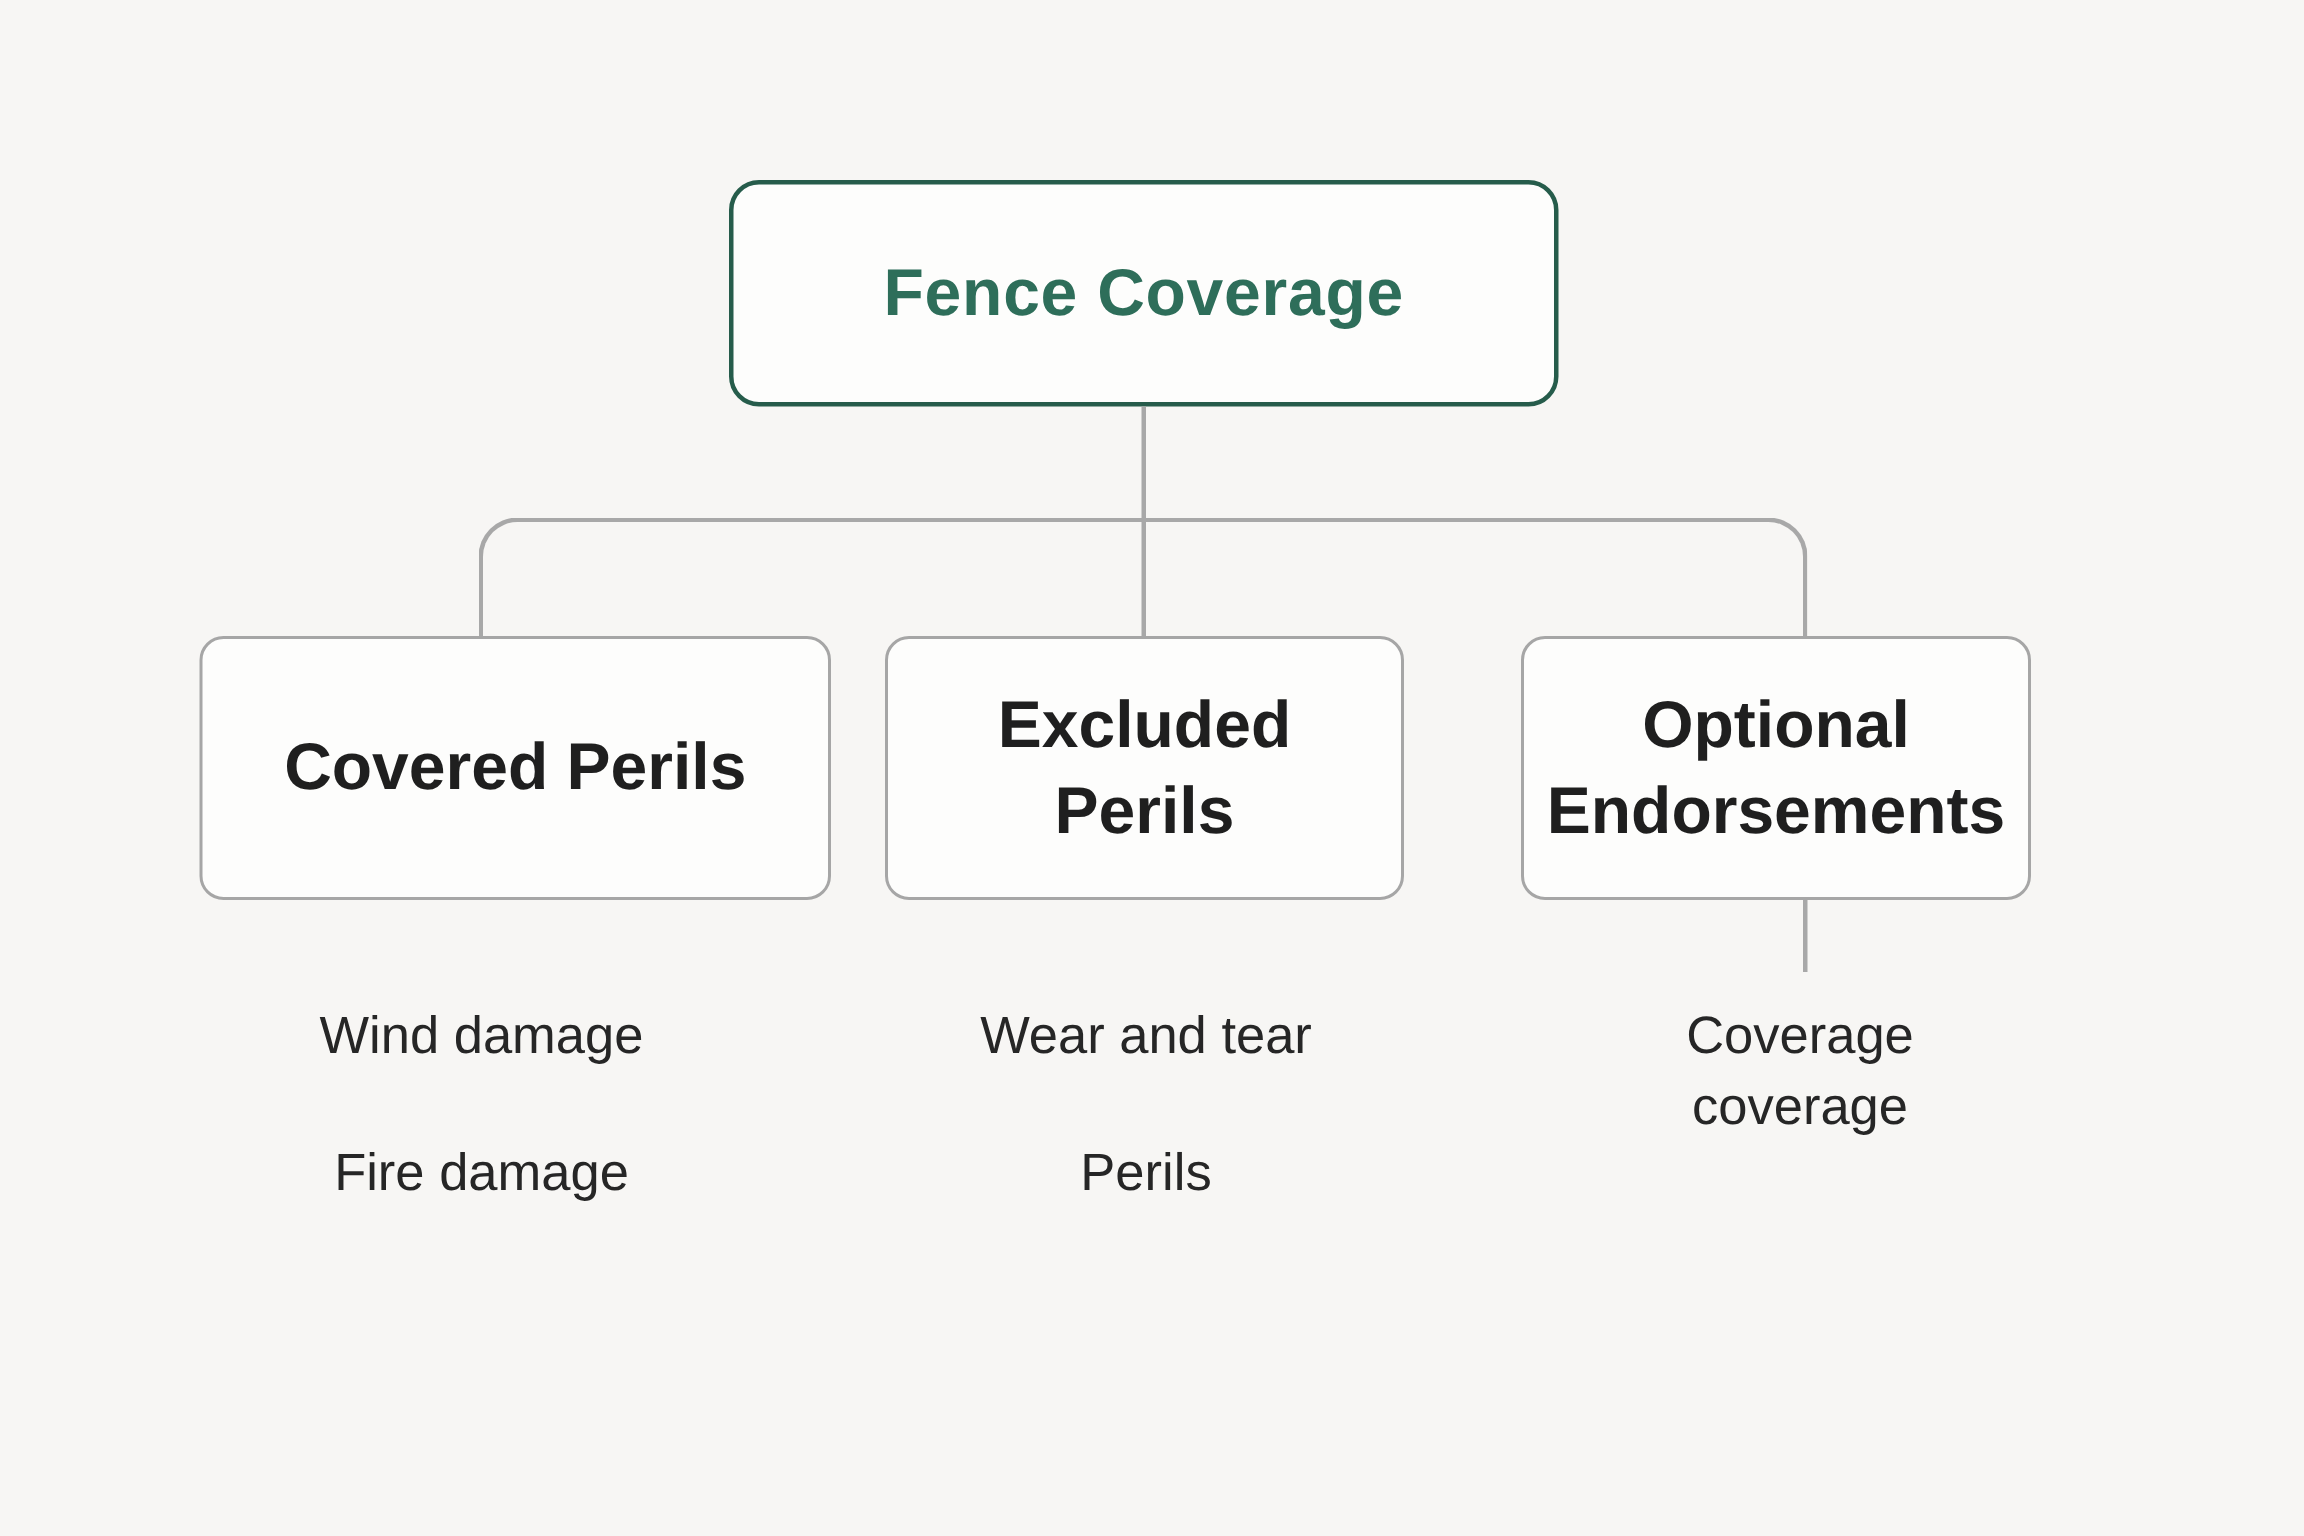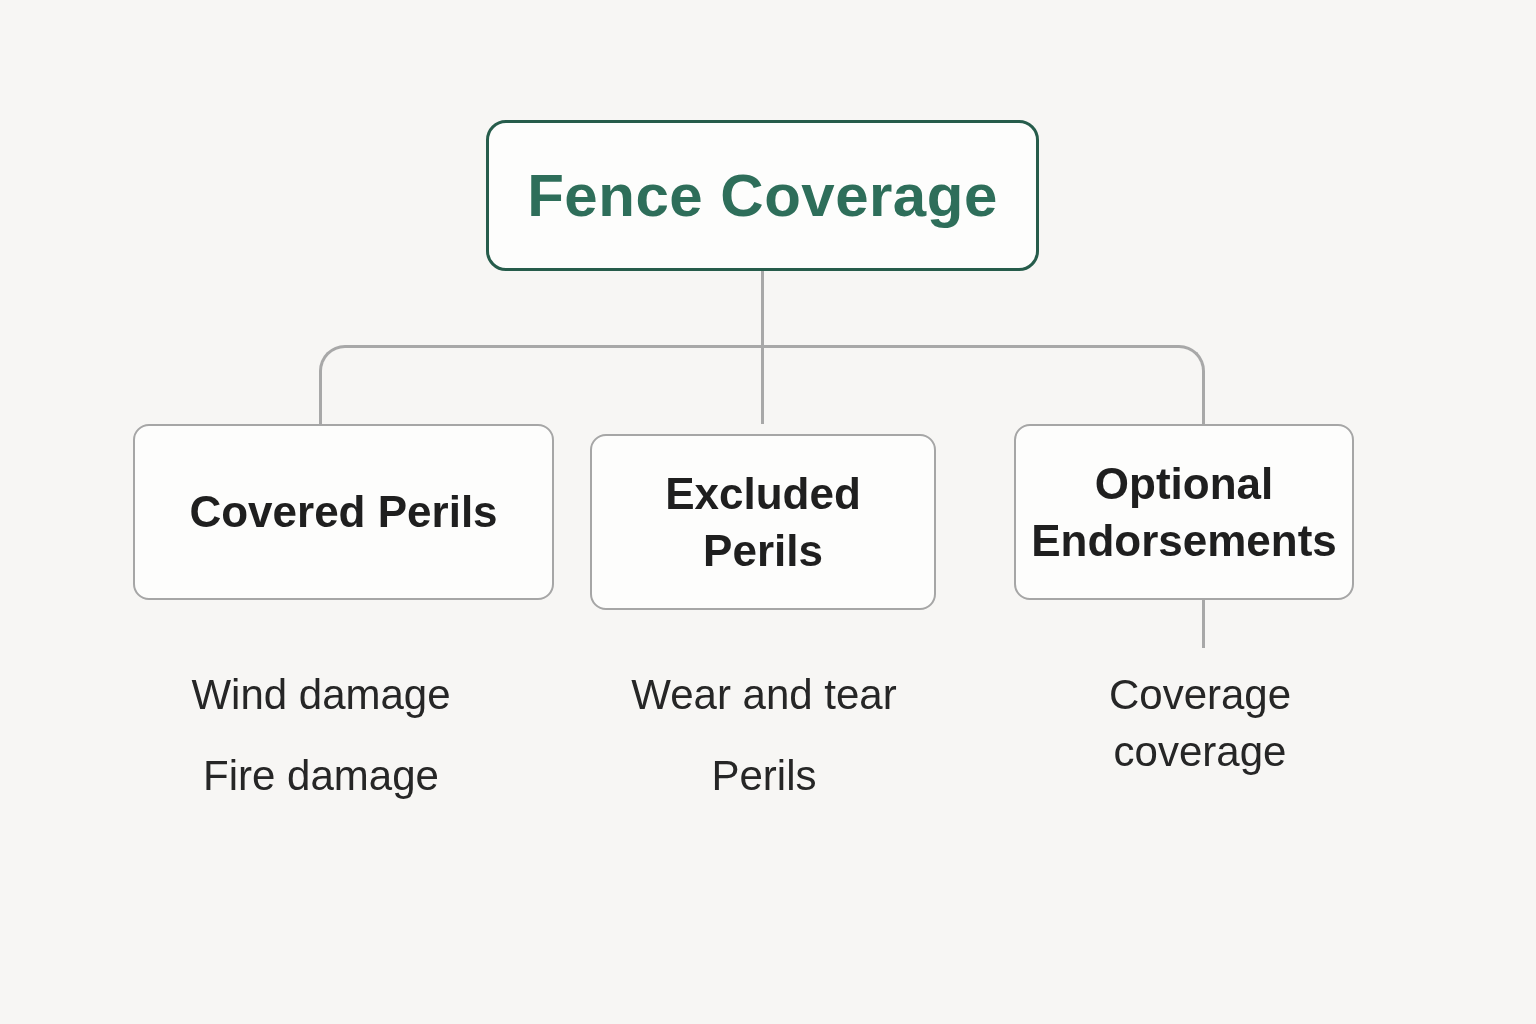--- a/index.html
+++ b/index.html
@@ -27,21 +27,21 @@
 
   
   .root-box {
     position: absolute;
     left: 486px; top: 120px;
     width: 553px; height: 151px;
     background: var(--box-fill);
     border: 3px solid var(--root-border);
     border-radius: 20px;
     display: flex; align-items: center; justify-content: center;
-    font-size: 60px; font-weight: 700;
+    font-size: 44px; font-weight: 700;
     color: var(--root-text);
     letter-spacing: 0.5px;
     text-align: center;
   }
 
   
   .stem { position: absolute; background: var(--connector); width: 3px; }
   .stem-root   { left: 761px; top: 271px; height: 153px; }
   .stem-branch3{ left: 1202px; top: 600px; height: 48px; }
   .rail {
@@ -64,33 +64,33 @@
     border: 2.5px solid var(--child-border);
     border-radius: 16px;
     display: flex; align-items: center; justify-content: center;
     text-align: center;
     color: var(--child-text);
     font-size: 44px; font-weight: 600;
     line-height: 1.3;
   }
   .child-box .label-inner { max-width: 310px; }
   .child-1 { left: 133px;  width: 421px; }
-  .child-2 { left: 590px;  width: 346px; margin-top: 10px; }
+  .child-2 { left: 590px;  width: 346px; }
   .child-3 { left: 1014px; width: 340px; }
   .child-3 .label-inner { max-width: 360px; }
 
   
   .leaf-col {
     position: absolute;
     top: 667px;
     width: 400px;
     display: flex; flex-direction: column; align-items: center;
-    gap: 24px;
+    gap: 44px;
     color: var(--leaf-text);
-    font-size: 42px; font-weight: 400;
+    font-size: 35px; font-weight: 400;
     line-height: 1.35;
     text-align: center;
   }
   .leaf-col-1 { left: 121px; }
   .leaf-col-2 { left: 564px; }
   .leaf-col-3 { left: 1000px; }
   .leaf-item { max-width: 400px; }
   .leaf-col-3 .leaf-item { max-width: 290px; }
 </style>
 </head>

